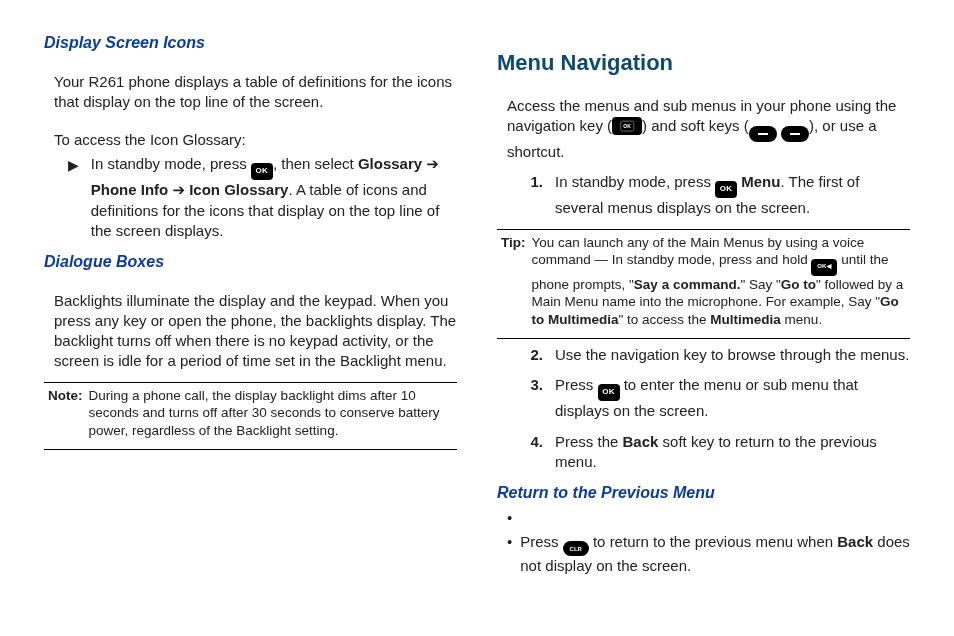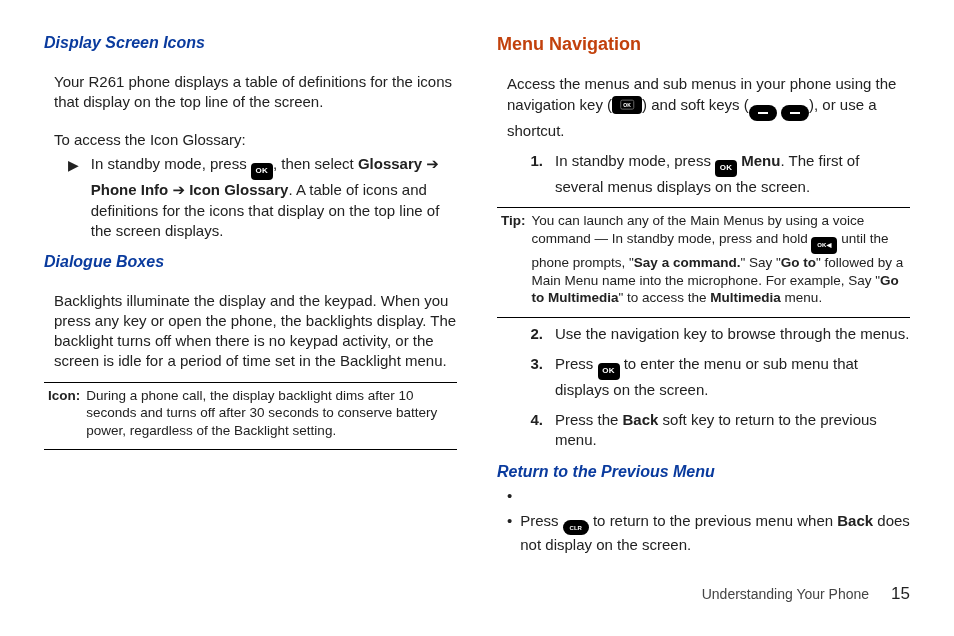--- a/index.html
+++ b/index.html
@@ -28,24 +28,24 @@
     min-width: 0;
   }
   .h-blue {
     color: #0a3b9e;
     font-weight: 700;
     font-style: italic;
     font-size: 16px;
     margin: 2px 0 4px 0;
   }
   .h-big {
-    color: #c2410c;
+    color: #0c4a6e;
     font-weight: 800;
-    font-size: 18px;
-    margin: 2px 0 4px 0;
+    font-size: 22px;
+    margin: 18px 0 4px 0;
   }
   .para {
     margin: 18px 0 10px 10px;
   }
   .para-tight { margin-bottom: 2px; }
   .list-arrow {
     display: flex;
     align-items: flex-start;
     gap: 12px;
     margin: 4px 0 10px 24px;
@@ -168,21 +168,21 @@
         <span>In standby mode, press </span><span class="icon icon-ok">OK</span><span>, then select </span><b>Glossary</b><span> ➔ </span><b>Phone Info</b><span> ➔ </span><b>Icon Glossary</b><span>. A table of icons and definitions for the icons that display on the top line of the screen displays.</span>
       </div>
     </div>
 
     <div class="h-blue">Dialogue Boxes</div>
 
     <div class="para">Backlights illuminate the display and the keypad. When you press any key or open the phone, the backlights display. The backlight turns off when there is no keypad activity, or the screen is idle for a period of time set in the Backlight menu.</div>
 
     <hr class="note-rule">
     <div class="note-wrap">
-      <span class="note-label">Icon:</span>
+      <span class="note-label">Note:</span>
       <span>During a phone call, the display backlight dims after 10 seconds and turns off after 30 seconds to conserve battery power, regardless of the Backlight setting.</span>
     </div>
     <hr class="note-rule">
   </div>
 
   <div class="col">
     <div class="h-big">Menu Navigation</div>
     <div class="para">
       <span>Access the menus and sub menus in your phone using the navigation key (</span><span class="icon icon-nav"></span><span>) and soft keys (</span><span class="icon icon-pill"></span> <span class="icon icon-pill"></span><span>), or use a shortcut.</span>
     </div>
@@ -228,17 +228,13 @@
       <span class="dot">•</span>
     </div>
     <div class="bullet">
       <span class="dot">•</span>
       <div>
         <span>Press </span><span class="icon icon-clr">CLR</span><span> to return to the previous menu when </span><b>Back</b><span> does not display on the screen.</span>
       </div>
     </div>
   </div>
 
-  <div class="footer">
-    <span>Understanding Your Phone</span>
-    <span class="pg">15</span>
-  </div>
 </div>
 
 </body></html>

